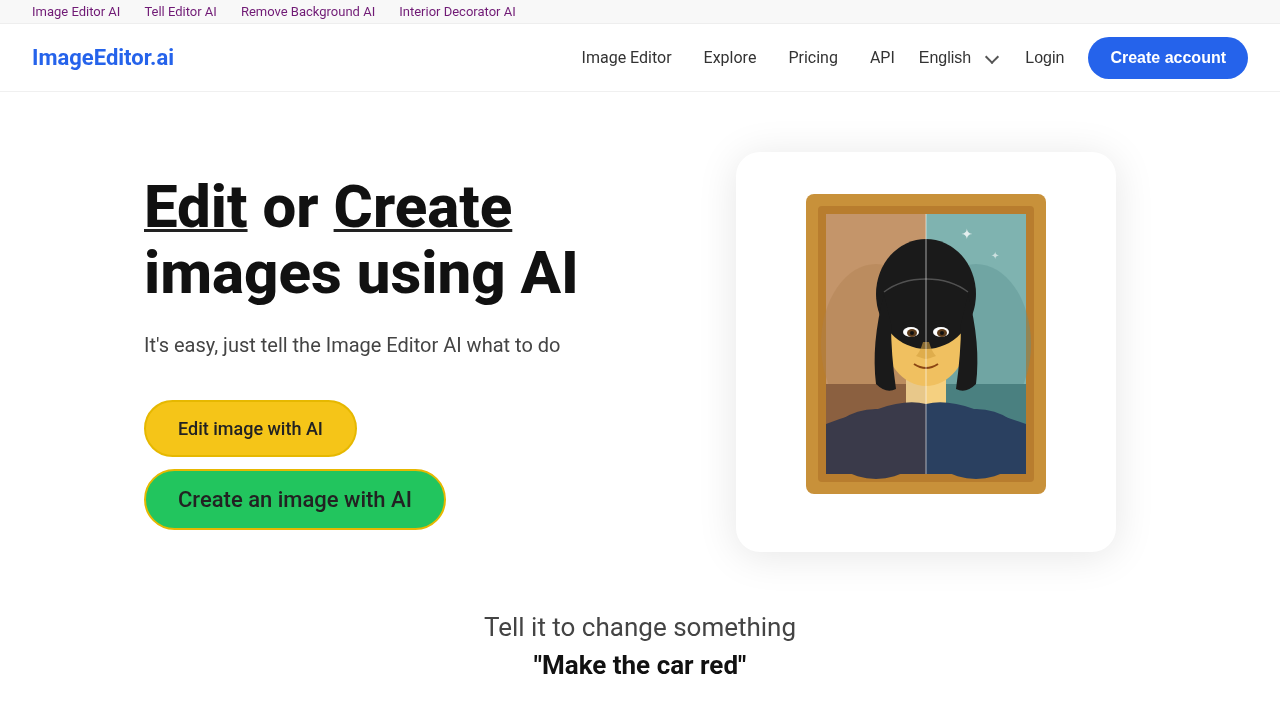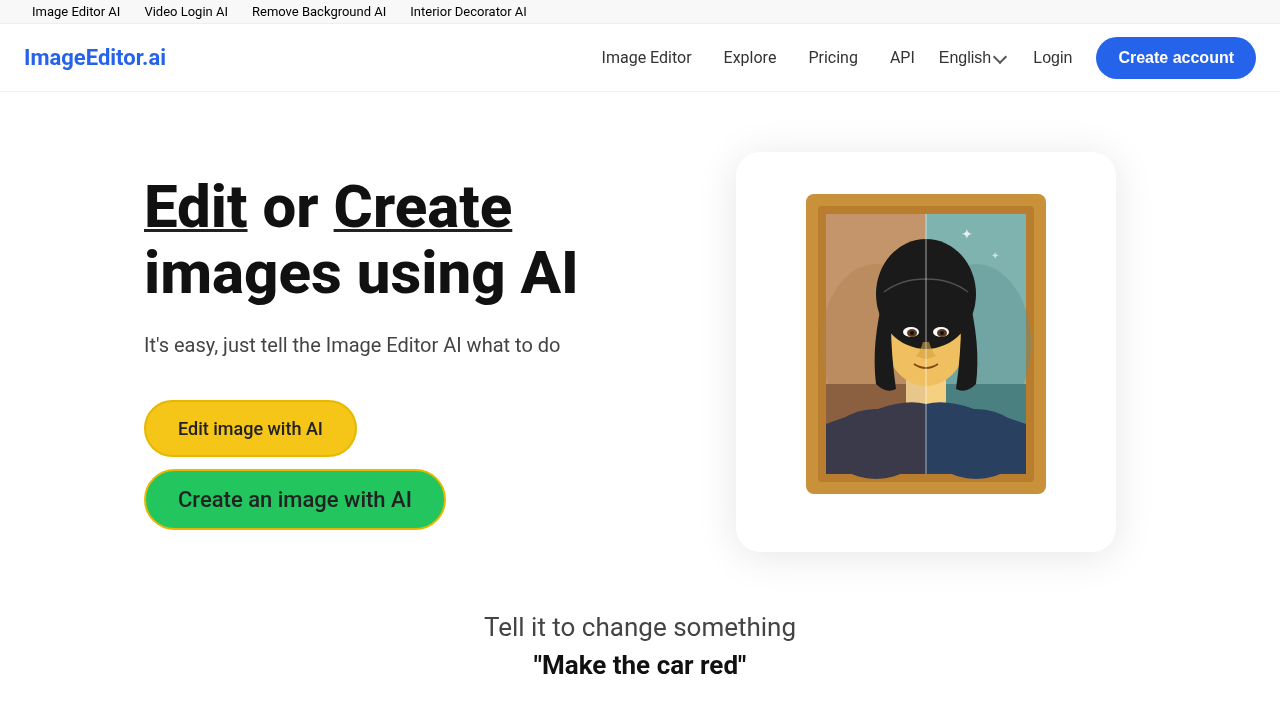--- a/index.html
+++ b/index.html
@@ -20,29 +20,29 @@
     .top-bar {
       background: #f8f8f8;
       border-bottom: 1px solid #eee;
       padding: 4px 32px;
       display: flex;
       align-items: center;
       gap: 24px;
     }
     .top-bar a {
       font-size: 13px;
-      color: #000000;
+      color: #701a75;
       text-decoration: none;
     }
 
     
     .main-nav {
       display: flex;
       align-items: center;
-      padding: 0 24px;
+      padding: 0 32px;
       height: 68px;
       border-bottom: 1px solid #f0f0f0;
       position: relative;
     }
     .logo {
       font-size: 22px;
       font-weight: 700;
       color: #2563eb;
       text-decoration: none;
       margin-right: auto;
@@ -57,21 +57,21 @@
       font-size: 16px;
       color: #333;
       text-decoration: none;
       padding: 8px 12px;
       border-radius: 6px;
     }
 
     .lang-btn {
       display: flex;
       align-items: center;
-      gap: 0;
+      gap: 12px;
       font-size: 16px;
       color: #333;
       background: none;
       border: none;
       cursor: pointer;
       padding: 8px 12px;
       border-radius: 6px;
     }
 
     .login-btn {
@@ -212,21 +212,21 @@
       transform: rotate(45deg);
       margin-bottom: 2px;
       margin-left: 4px;
     }
   </style>
 </head>
 <body>
 
 <div class="top-bar">
   <a>Image Editor AI</a>
-  <a>Video Login AI</a>
+  <a>Tell Editor AI</a>
   <a>Remove Background AI</a>
   <a>Interior Decorator AI</a>
 </div>
 
 <nav class="main-nav">
   <a class="logo">ImageEditor.ai</a>
   <ul class="nav-links">
     <li><a>Image Editor</a></li>
     <li><a>Explore</a></li>
     <li><a>Pricing</a></li>

